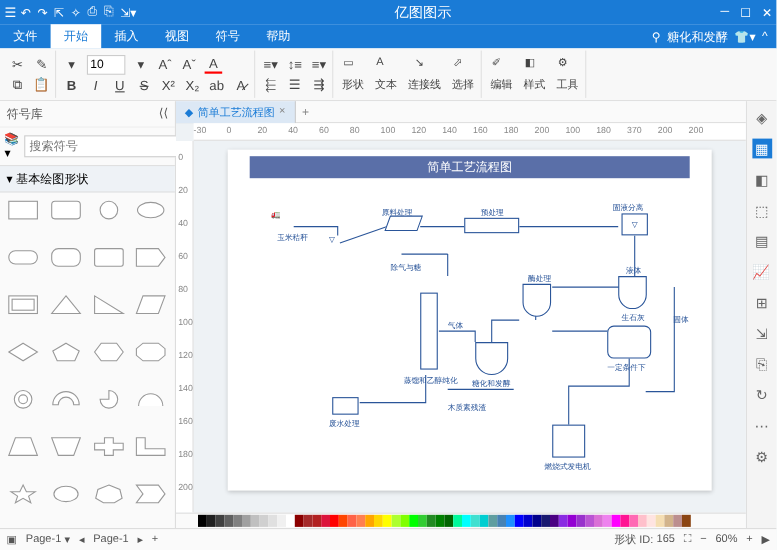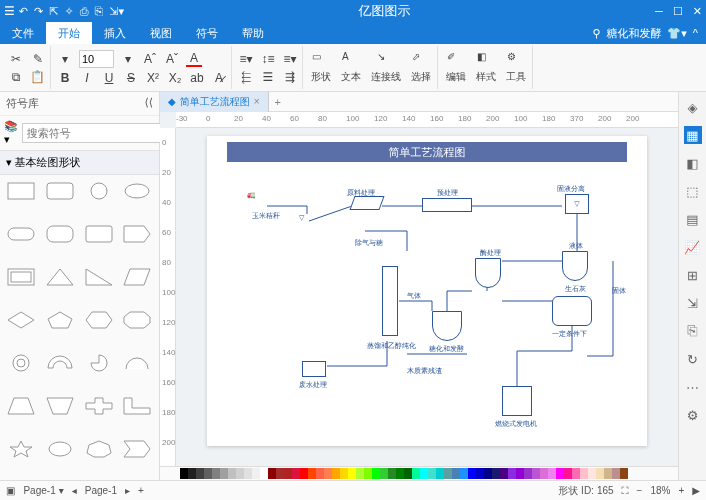--- a/index.html
+++ b/index.html
@@ -522,16 +522,16 @@
   <span class="sitem">Page-1</span>
   <span class="sitem">▸</span>
   <span class="sitem">+</span>
   <div class="spacer"></div>
   <span class="sitem">
       <span>形状 ID:</span> 
       <span>165</span>
     </span>
   <span class="sitem">⛶</span>
   <span class="sitem">−</span>
-  <span class="sitem">18%</span>
+  <span class="sitem">60%</span>
   <span class="sitem">+</span>
   <span class="sitem">▶</span>
 </div>
 
 </body></html>

